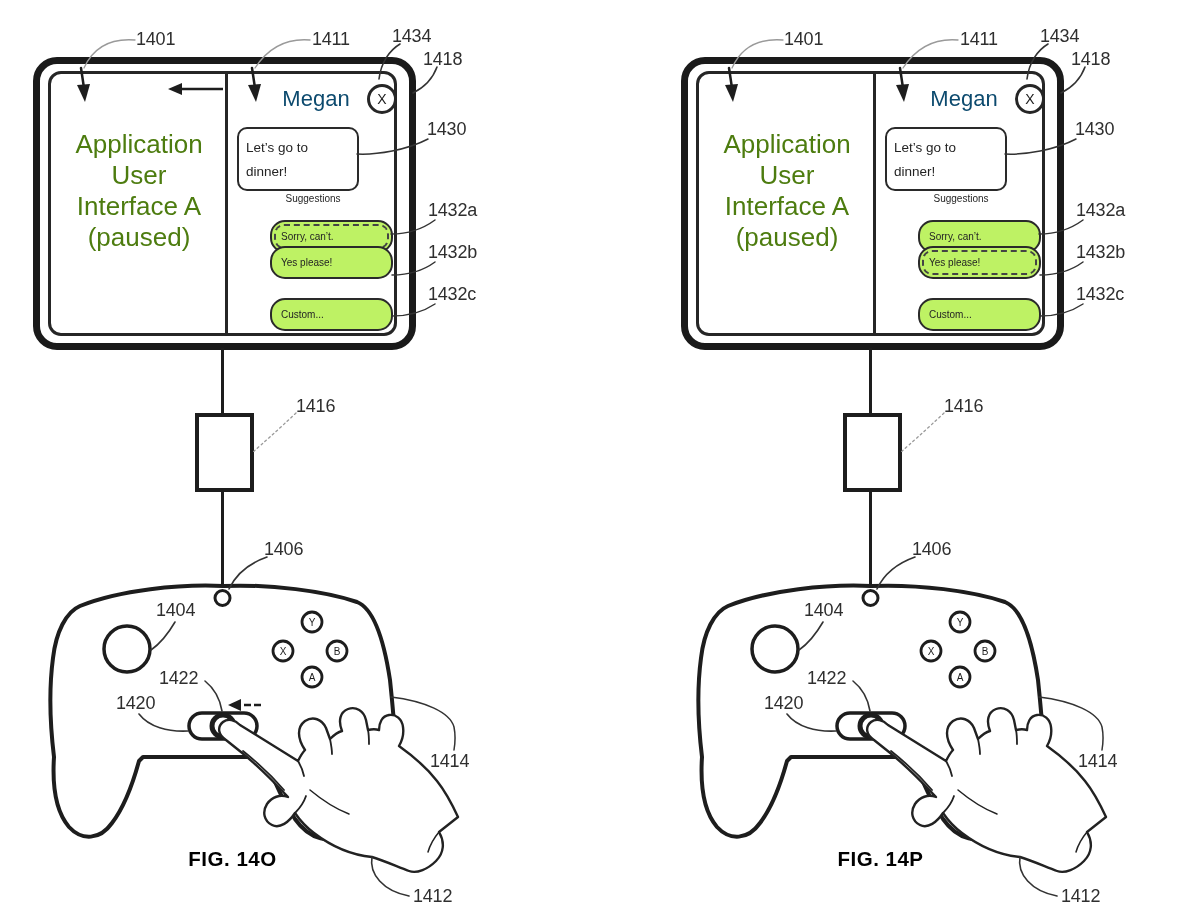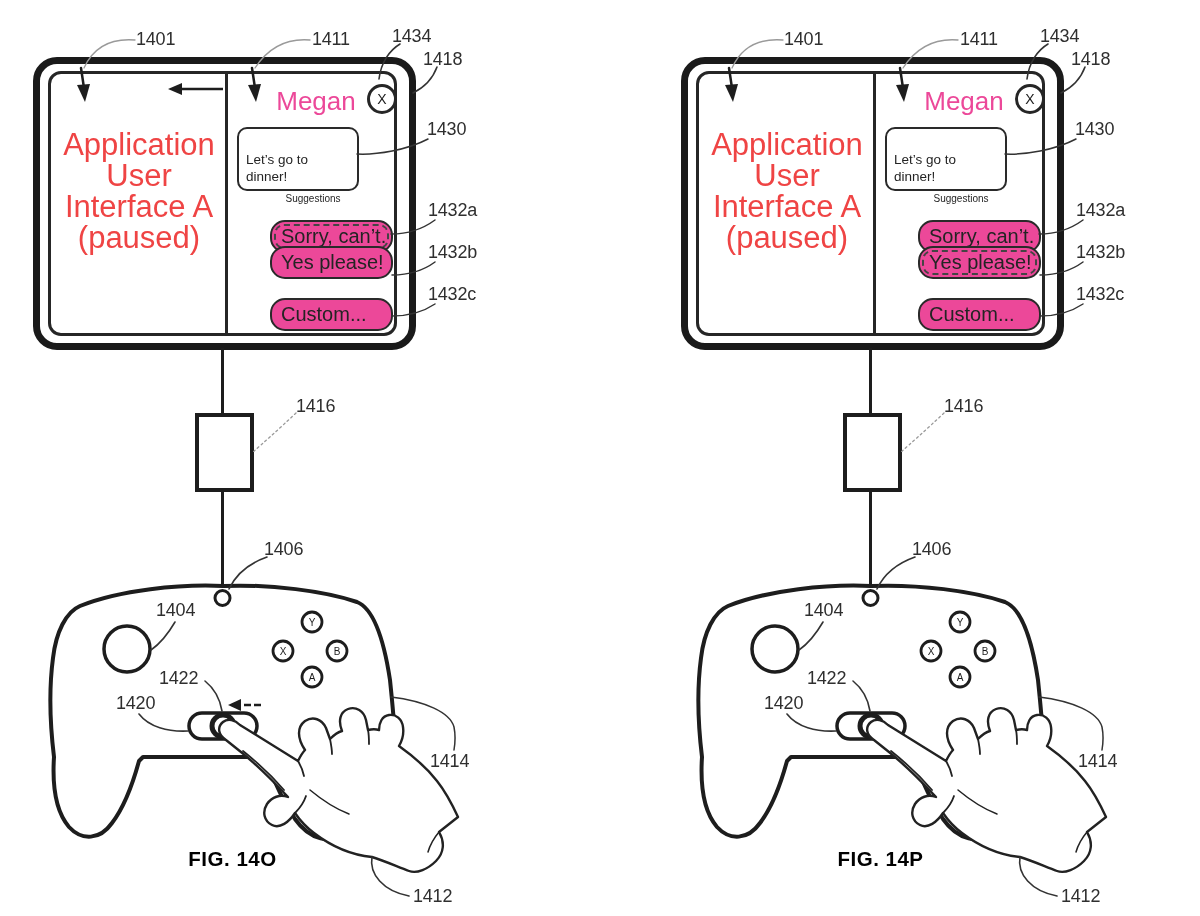--- a/index.html
+++ b/index.html
@@ -6,32 +6,32 @@
     font-family:"Liberation Sans",sans-serif;color:#1d1d1d;}
   .sheet{position:relative;width:1200px;height:916px;background:#fff;}
   .fig{position:absolute;top:0;width:540px;height:916px;}
   .fig-1{left:0;} .fig-2{left:648px;}
   
   .tablet{position:absolute;left:33px;top:57px;width:383px;height:293px;border:7px solid #1a1a1a;
     border-radius:24px;box-sizing:border-box;background:#fff;z-index:1;}
   .screen{position:absolute;left:8px;top:7px;width:349px;height:265px;border:3px solid #262626;
     border-radius:13px;box-sizing:border-box;background:#fff;}
   .divider{position:absolute;left:174px;top:0px;width:3px;height:259px;background:#262626;}
-  .app-text{position:absolute;left:6px;top:55px;width:164px;text-align:center;font-size:31px;
-    line-height:31px;white-space:pre-line;color:#ef4444;}
-  .chat-title{position:absolute;left:212px;top:12px;width:106px;text-align:center;font-size:26px;color:#ec4899;}
+  .app-text{position:absolute;left:6px;top:55px;width:164px;text-align:center;font-size:26px;
+    line-height:31px;white-space:pre-line;color:#4d7c0f;}
+  .chat-title{position:absolute;left:212px;top:12px;width:106px;text-align:center;font-size:22px;color:#0c4a6e;}
   .close-btn{position:absolute;left:316px;top:10px;width:30px;height:30px;border:3px solid #262626;
     border-radius:50%;box-sizing:border-box;display:flex;align-items:center;justify-content:center;
     font-size:14px;background:#fff;}
   .bubble{position:absolute;left:186px;top:53px;width:122px;height:64px;border:2.5px solid #2a2a2a;
-    border-radius:10px;box-sizing:border-box;background:#fff;font-size:13.5px;line-height:17px;
-    padding:22px 7px;white-space:pre-line;color:#242424;}
+    border-radius:10px;box-sizing:border-box;background:#fff;font-size:13.5px;line-height:24px;
+    padding:7px 7px;white-space:pre-line;color:#242424;}
   .sug-title{position:absolute;left:202px;top:119px;width:120px;text-align:center;font-size:10px;color:#242424;}
   .sug{position:absolute;left:219px;width:123px;height:33px;border:2.5px solid #2a2a2a;border-radius:15px;
-    box-sizing:border-box;background:#ec4899;font-size:20px;display:flex;align-items:center;
+    box-sizing:border-box;background:#bef264;font-size:10px;display:flex;align-items:center;
     padding-left:9px;color:#242424;}
   .sug.selected::after{content:"";position:absolute;inset:2px;border:2px dashed #444;border-radius:10px;}
   .sug-1{top:146px;} .sug-2{top:172px;} .sug-3{top:224px;}
   
   .ref{position:absolute;font-size:18px;color:#2f2f2f;z-index:6;letter-spacing:-0.2px;}
   .caption{position:absolute;left:150px;top:847px;width:165px;text-align:center;font-weight:700;
     font-size:20.5px;letter-spacing:.5px;color:#000000;z-index:6;}
   .art{position:absolute;left:0;top:0;z-index:5;pointer-events:none;}
 </style>
 </head>

